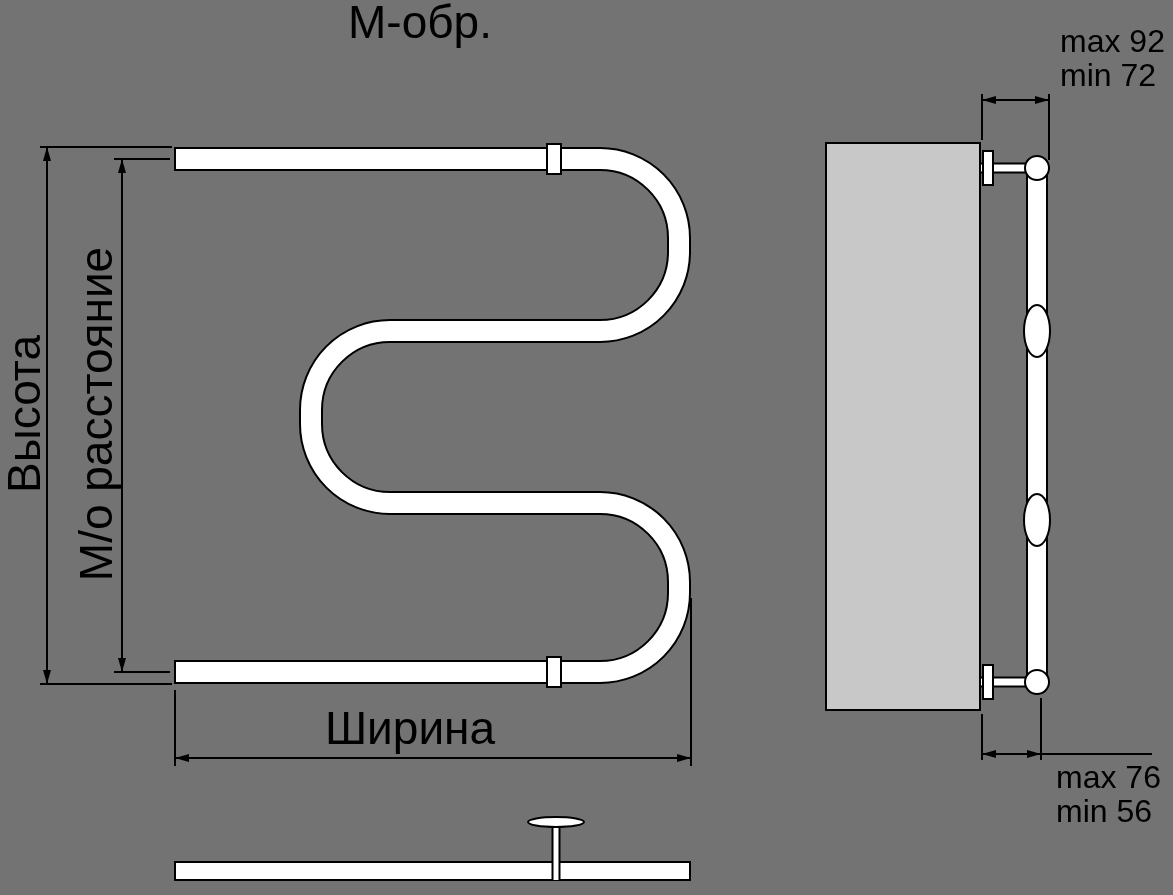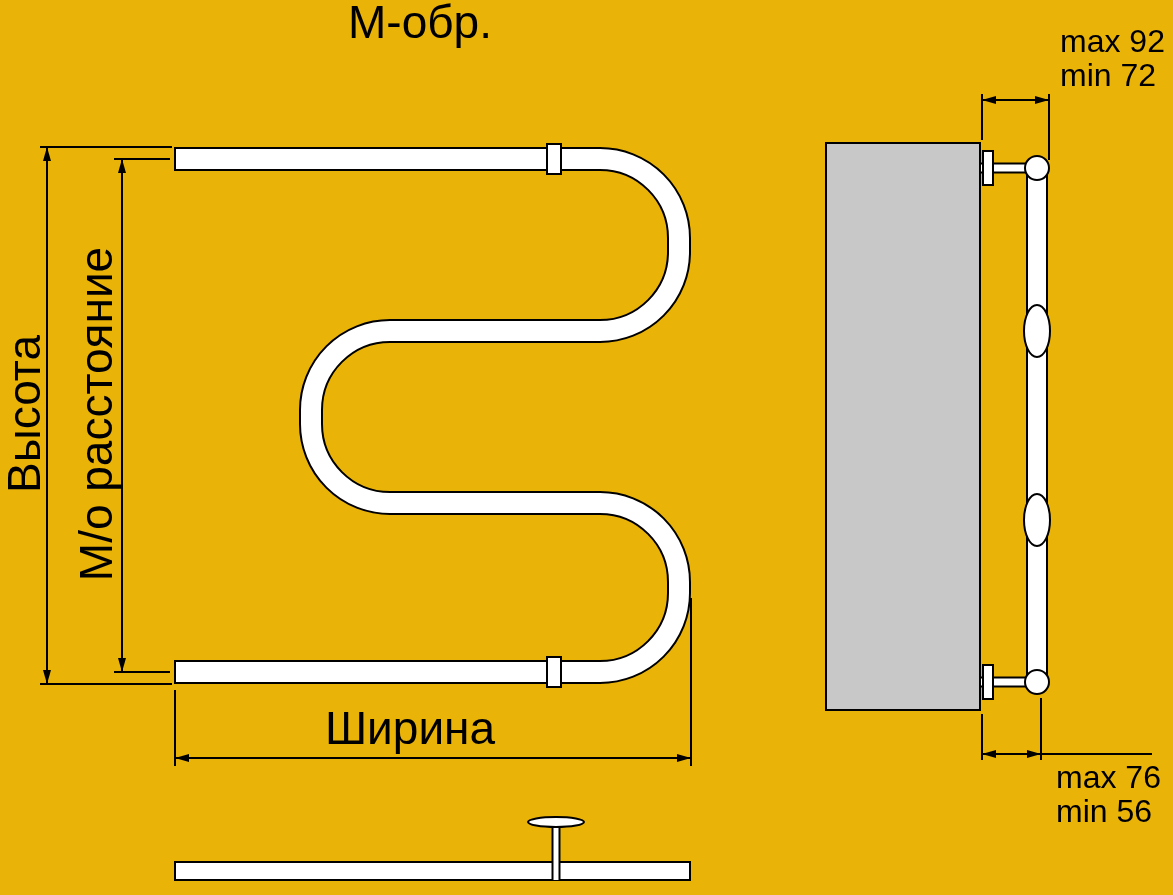--- a/index.html
+++ b/index.html
@@ -1,20 +1,20 @@
 <!DOCTYPE html>
 <html><head>
 <meta charset="utf-8">
 <style>
   html, body { margin: 0; padding: 0; background: #ffffff; }
   .canvas {
     position: relative;
     width: 1173px;
     height: 895px;
-    background: #eab308;
+    background: #737373;
     overflow: hidden;
     font-family: "Liberation Sans", sans-serif;
   }
   svg text {
     font-family: "Liberation Sans", sans-serif;
     fill: #000000;
   }
   .lbl-big { font-size: 46px; }
   .lbl-dim { font-size: 32px; }
   .title-text { font-size: 46px; }

